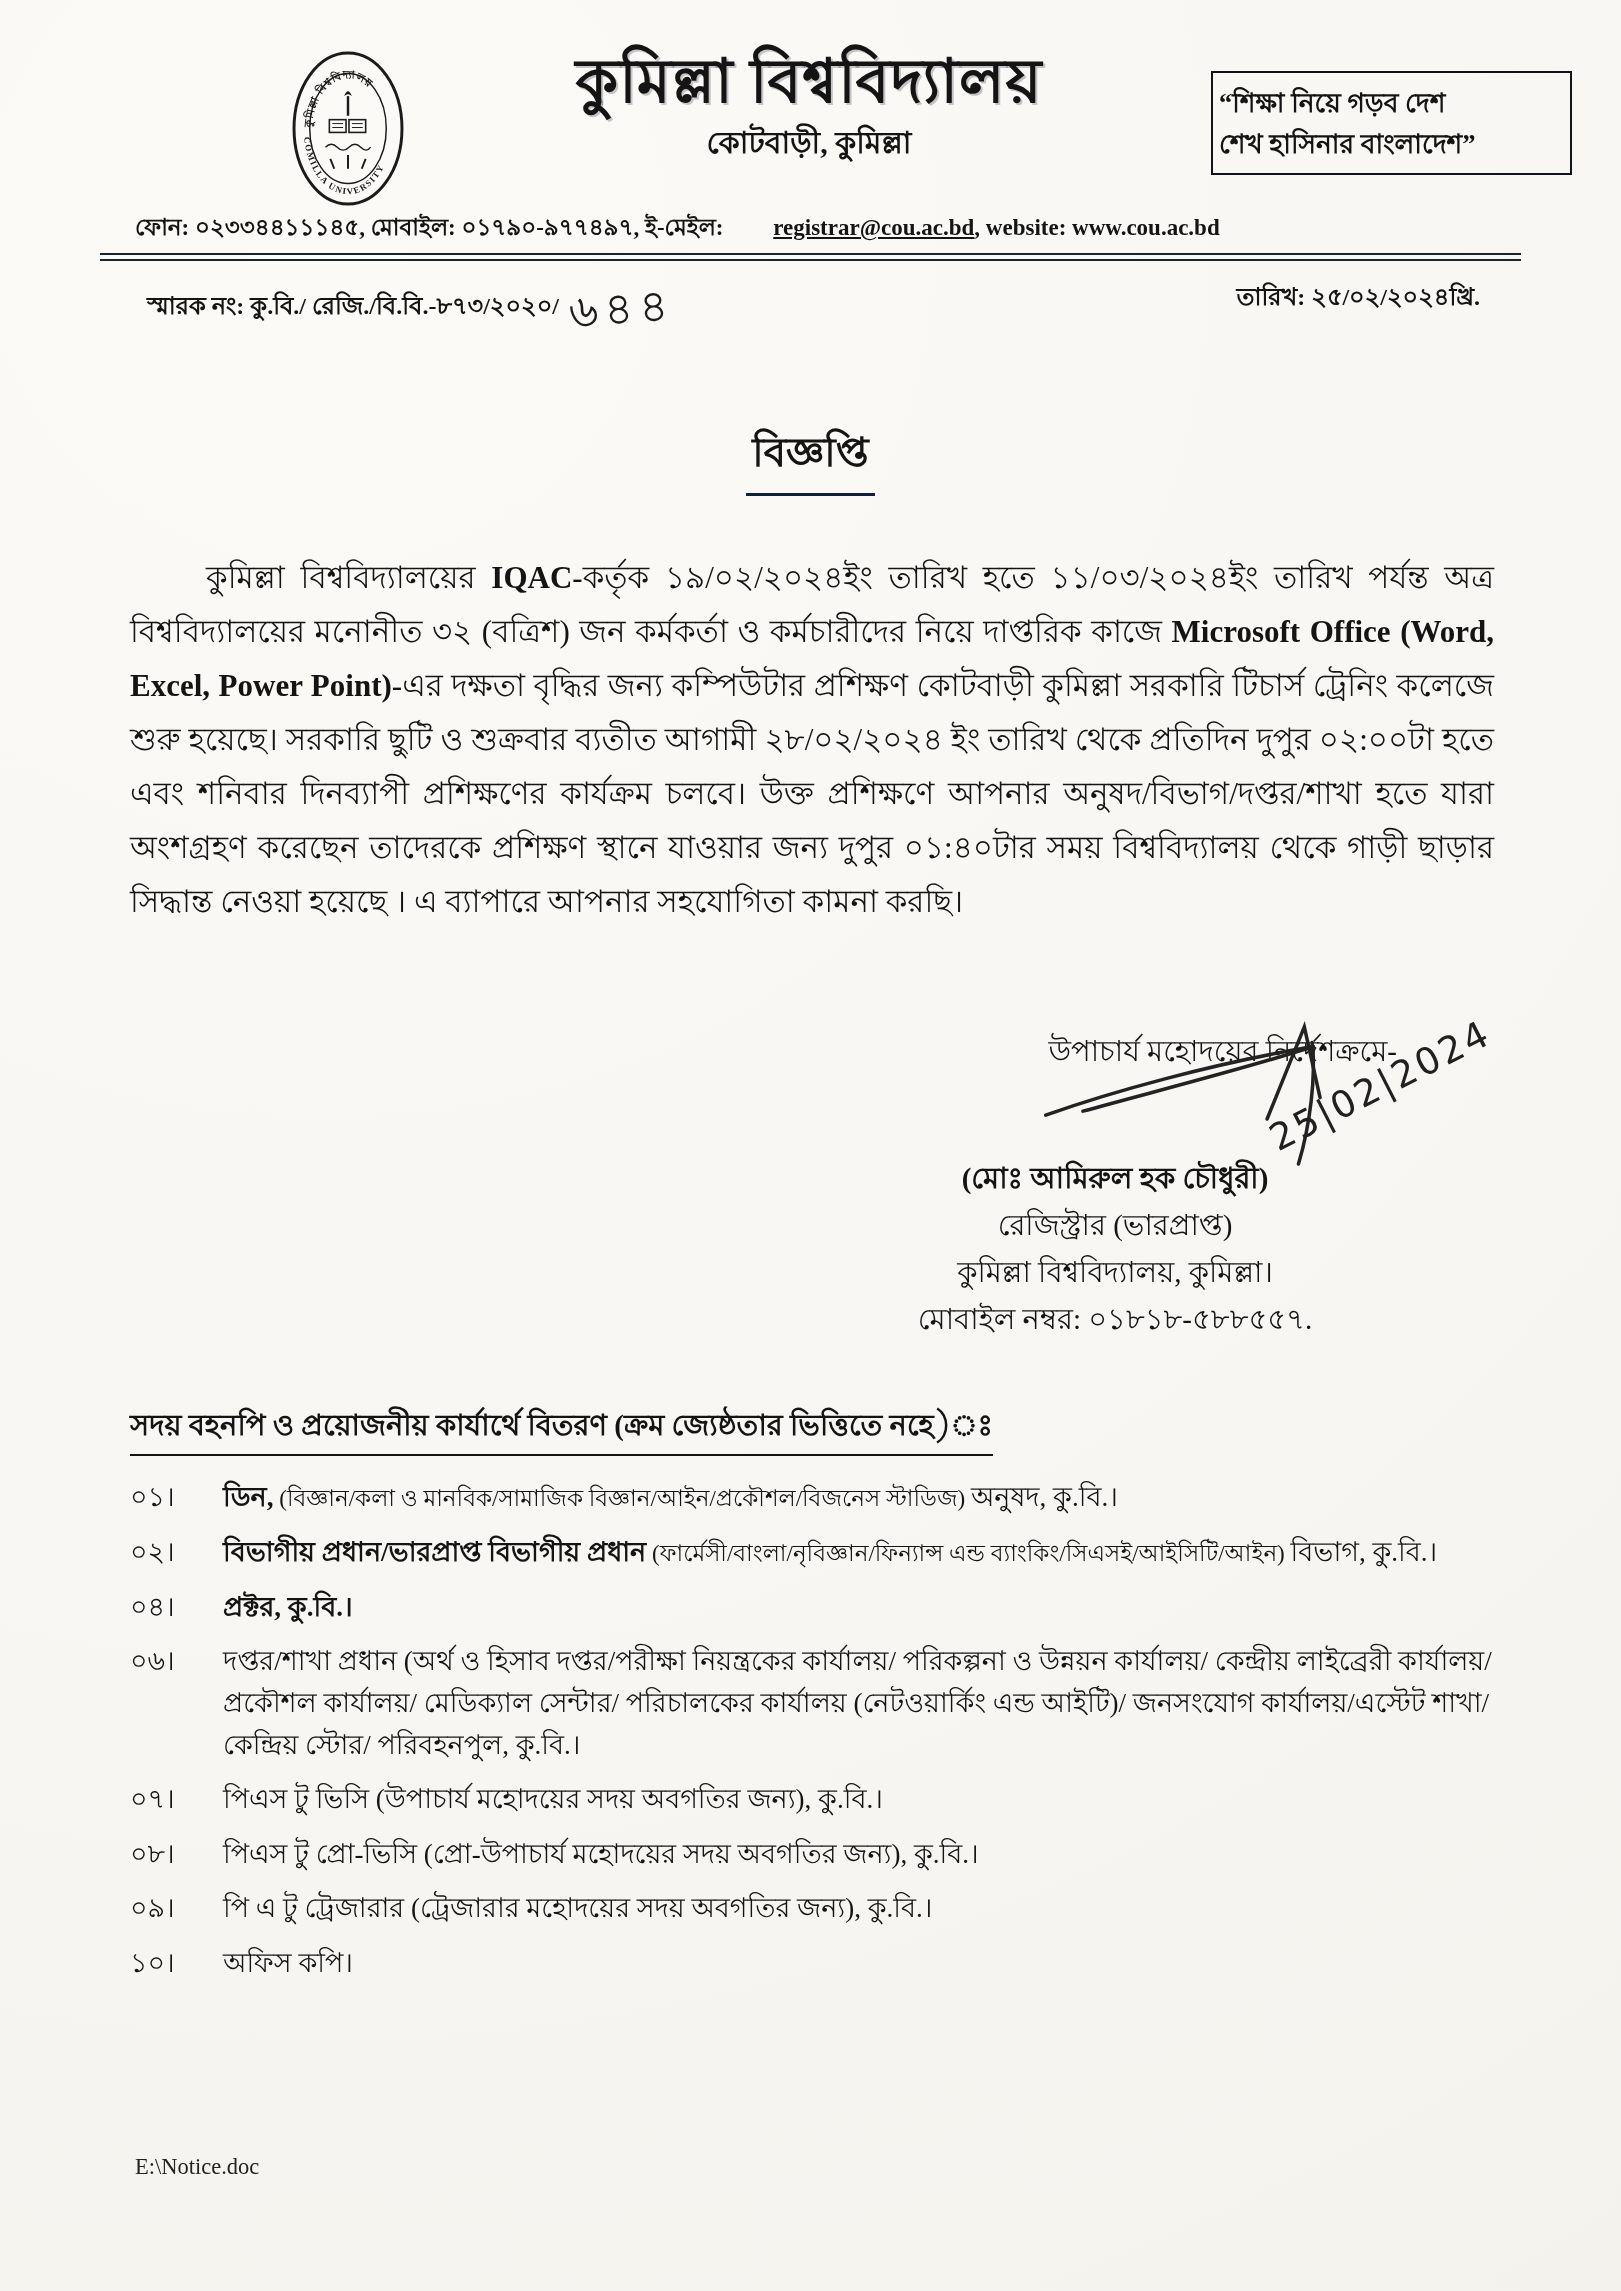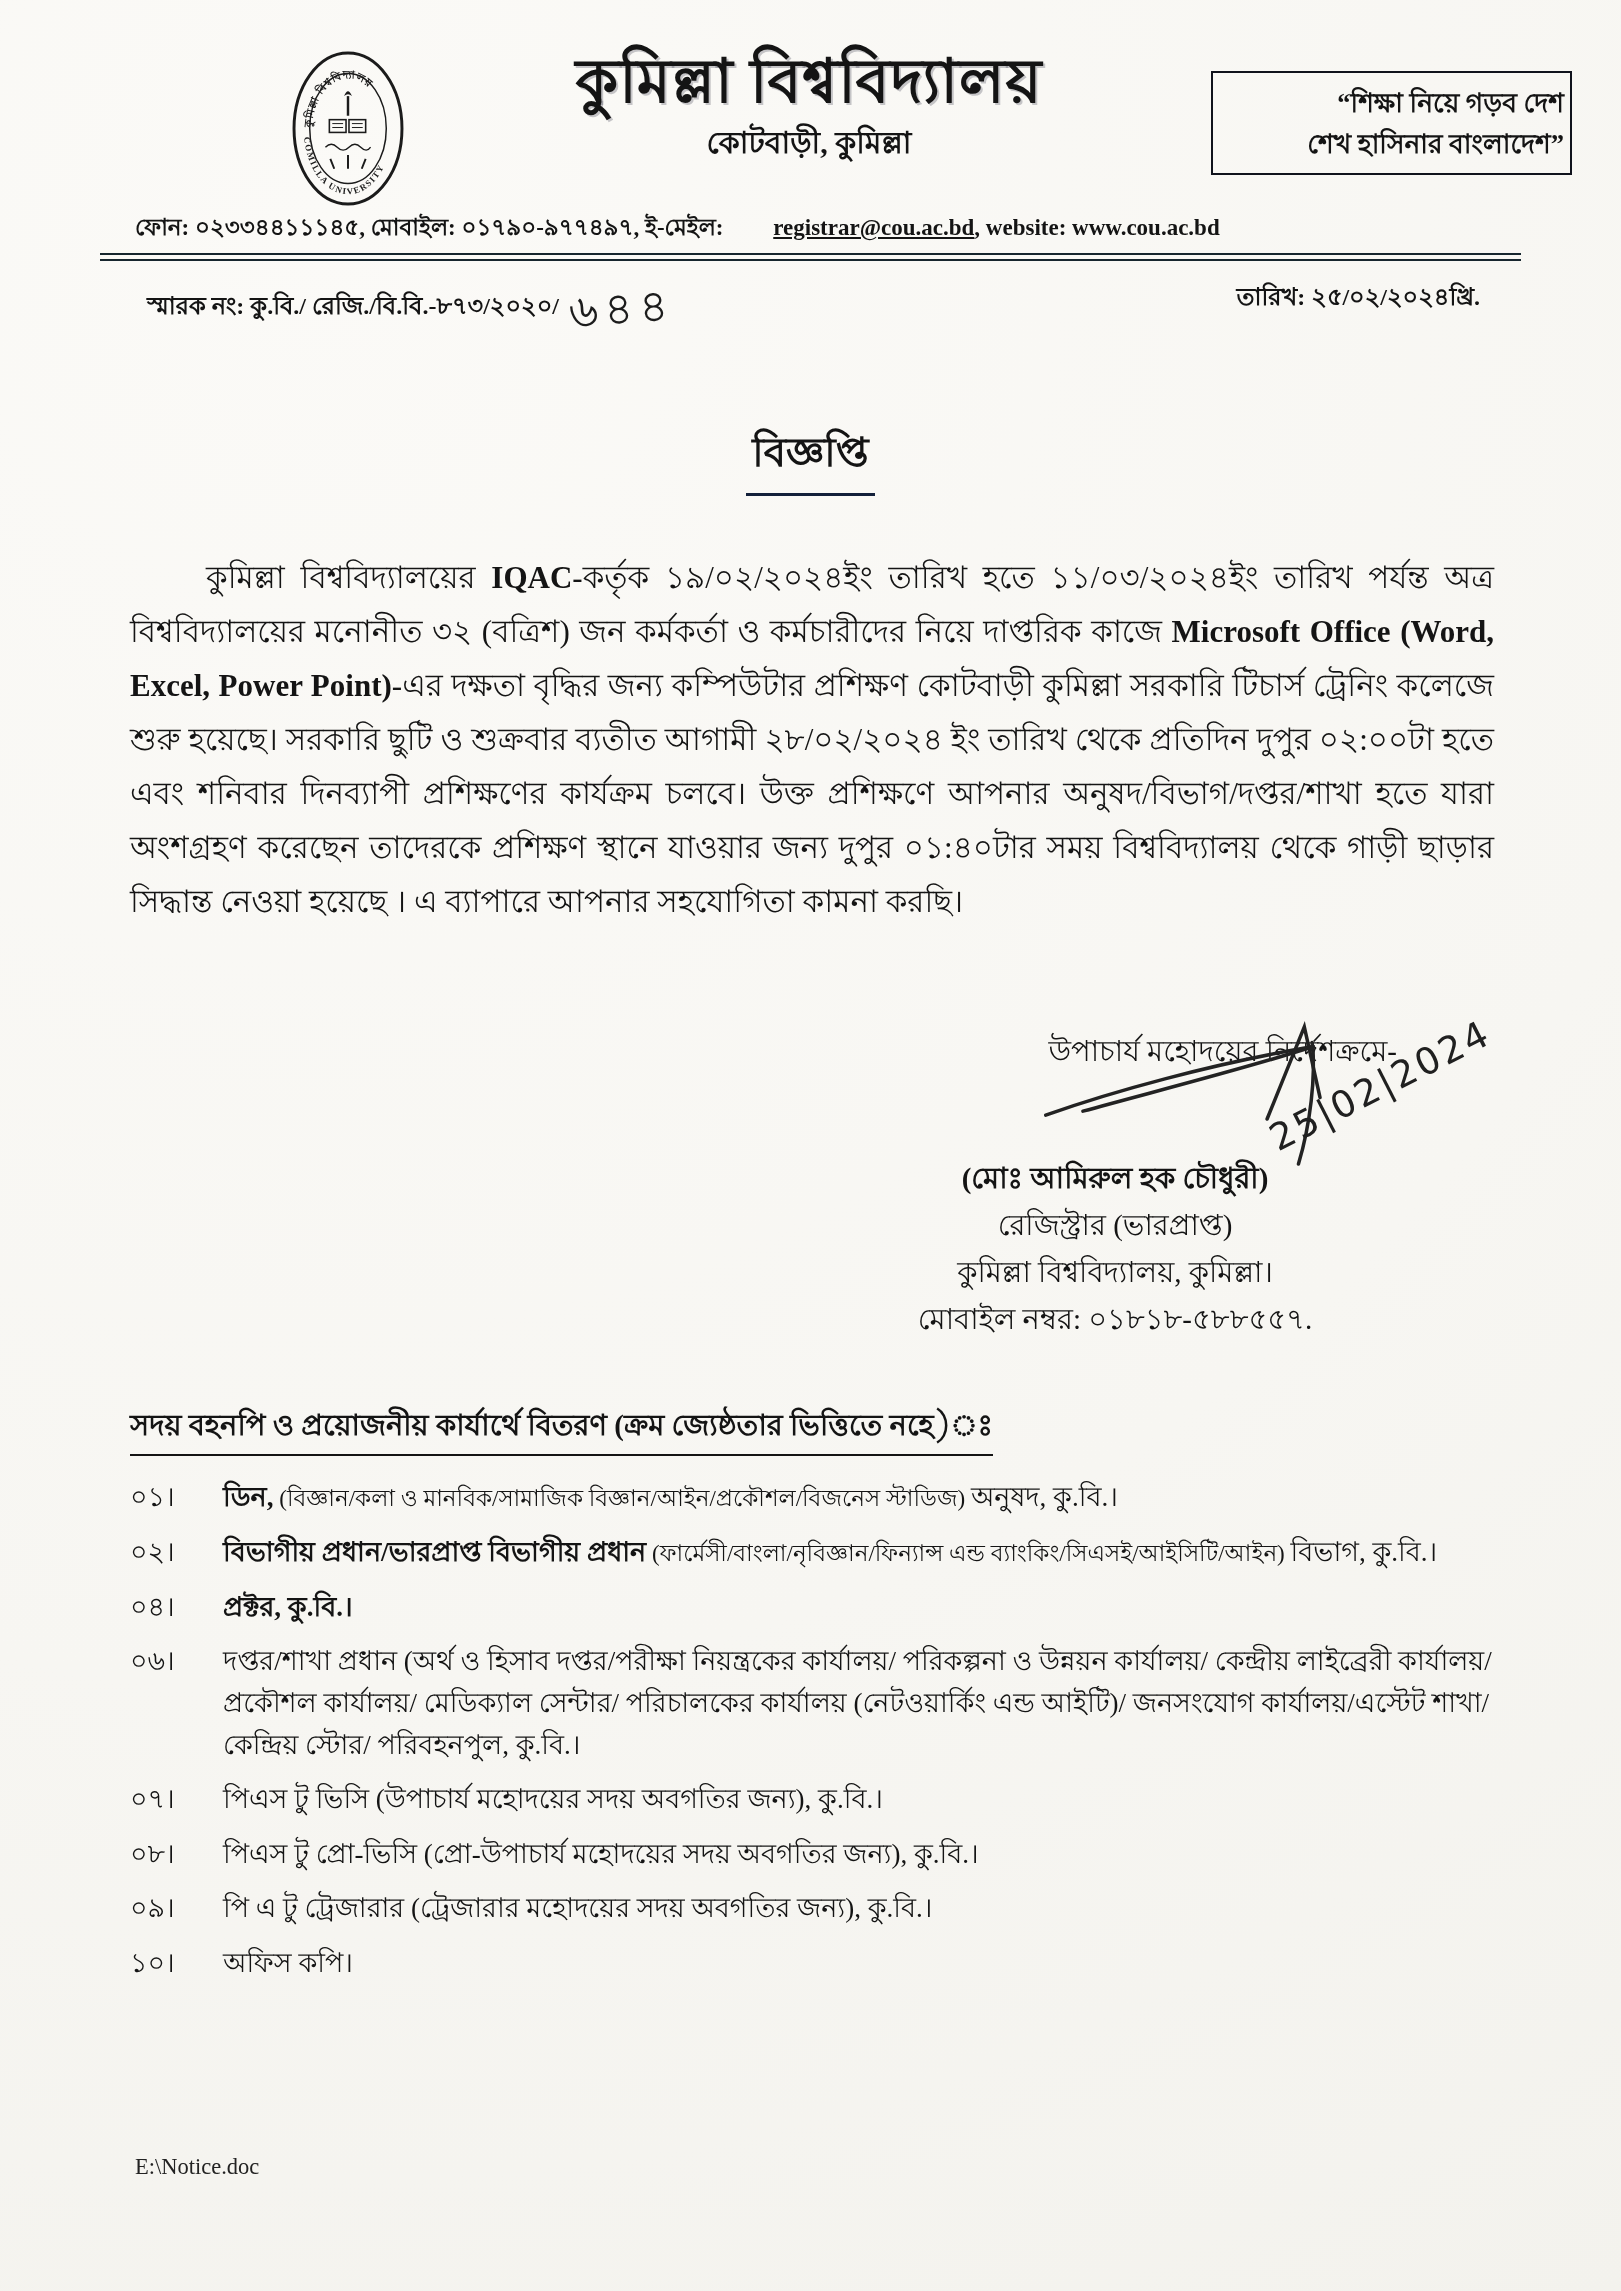--- a/index.html
+++ b/index.html
@@ -14,21 +14,21 @@
     overflow:hidden;
   }
   
   .seal{position:absolute;left:290px;top:49px;width:116px;height:159px;}
   .hdr-center{position:absolute;left:412px;top:47px;width:794px;text-align:center;}
   .uni-name{font-size:61px;font-weight:bold;letter-spacing:1px;line-height:1.15;
             text-shadow:2px 2px 0 rgba(40,40,60,.25);}
   .uni-addr{font-size:30px;font-weight:bold;margin-top:2px;}
   .slogan-box{position:absolute;left:1211px;top:71px;width:345px;
               border:2.9px solid #10131c;padding:9.8px 5.9px 7.8px 5.9px;
-              text-align:right;font-weight:bold;font-size:26.5px;line-height:1.55;}
+              text-align:left;font-weight:bold;font-size:26.5px;line-height:1.55;}
   .contact{position:absolute;left:135px;top:209px;width:921px;text-align:center;
            font-size:23px;font-weight:bold;white-space:nowrap;}
   .contact .latin{font-family:"Liberation Serif","DejaVu Serif",serif;}
   .contact a{color:#141414;text-decoration:underline;margin-left:44px;}
   .rule{position:absolute;left:100px;top:253px;width:1421px;height:3.9px;
         border-top:2.5px solid #17262e;border-bottom:2.5px solid #17262e;}
   .memo-row{position:absolute;left:147px;top:274px;width:1337px;font-size:24px;font-weight:bold;}
   .memo-no{display:inline-block;font-size:45px;font-weight:normal;
            font-family:"DejaVu Sans",sans-serif;transform:rotate(-4deg);
            vertical-align:-9.8px;margin-left:9.8px;letter-spacing:5.9px;color:#1c1c1c;}

